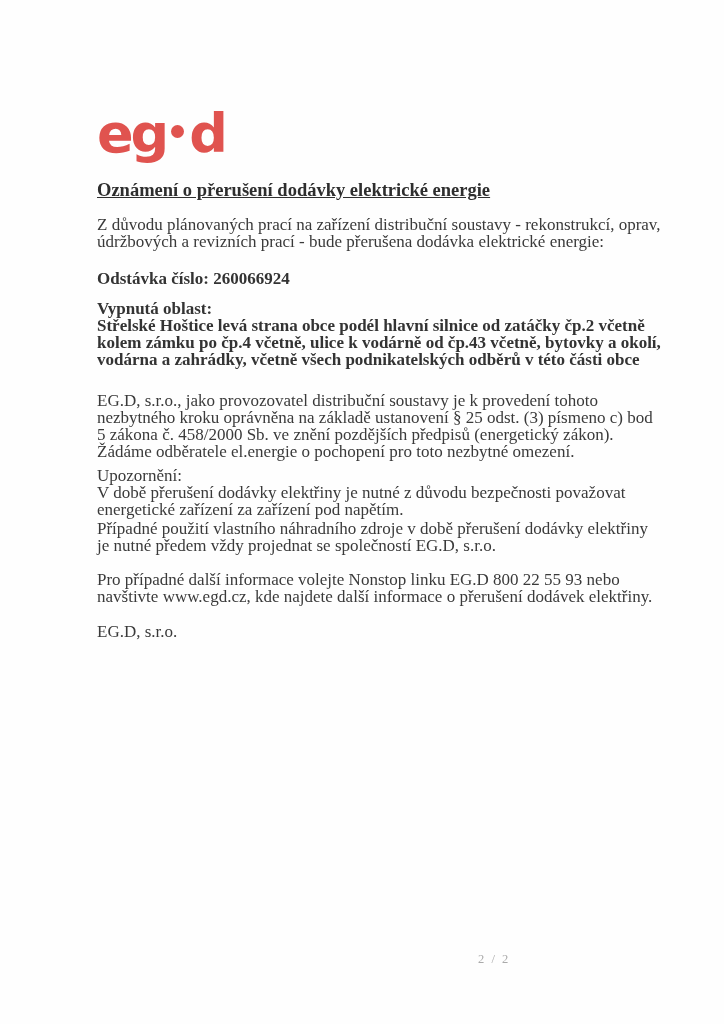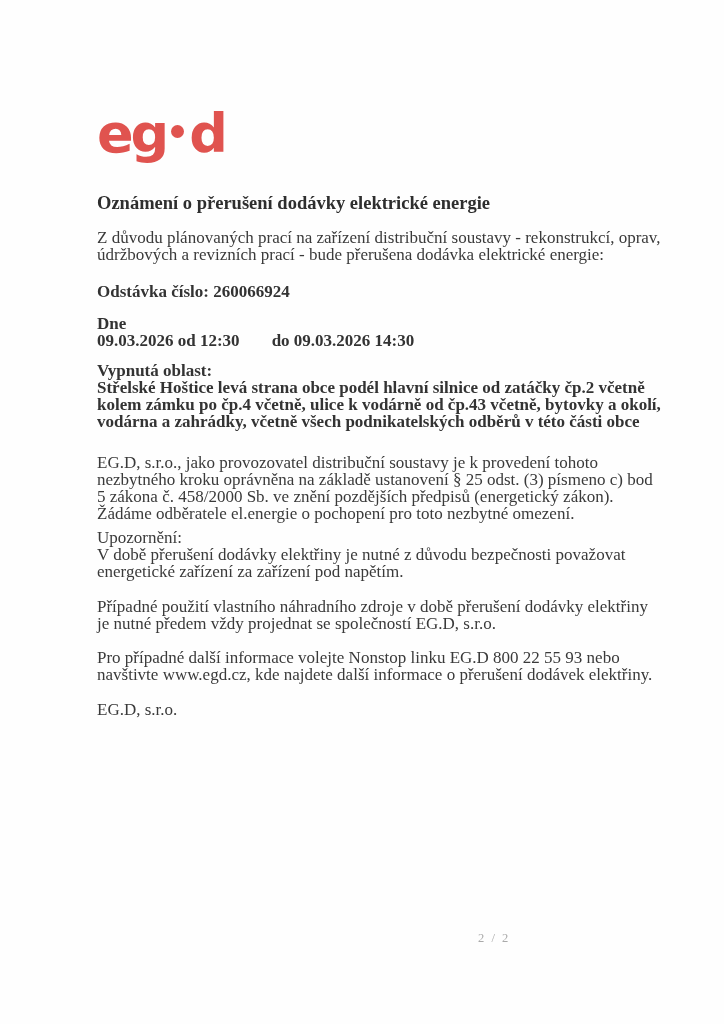--- a/index.html
+++ b/index.html
@@ -34,48 +34,49 @@
   .logo .logo-dot {
     display: inline-block;
     width: 13px; height: 13px;
     border-radius: 50%;
     background: #e0534f;
     margin: 0 5px;
     vertical-align: 14px;
   }
   
   .doc-title {
-    margin-top: 26px;
+    margin-top: 13px;
     font-size: 18.5px;
     line-height: 24px;
     font-weight: bold;
     color: #2e2e2e;
+    text-decoration: underline;
   }
   
   .para {
     font-size: 17px;
     line-height: 17px;
     color: #3a3a3a;
   }
   .bold { font-weight: bold; color: #333333; }
   .intro        { margin-top: 14px; }
   .outage       { margin-top: 20px; }
   .dates        { margin-top: 15px; }
   .date-to      { margin-left: 32px; }
   .area         { margin-top: 13px; }
   .legal        { margin-top: 24px; }
   .warning      { margin-top: 7px; }
-  .backup       { margin-top: 18px; }
+  .backup       { margin-top: 2px; }
   .contact      { margin-top: 17px; }
   .thanks       { margin-top: 16px; }
   .signature    { margin-top: 18px; }
   
   .page-number {
     position: absolute;
-    left: 478px; top: 931px;
+    left: 478px; top: 952px;
     font-size: 12.5px;
     color: #aaaaaa;
     letter-spacing: 2px;
     font-family: "Liberation Serif", serif;
   }
 </style>
 </head>
 <body>
 
 <div class="page">
@@ -87,26 +88,20 @@
 
     <h1 class="doc-title">Oznámení o přerušení dodávky elektrické energie</h1>
 
     <p class="para intro">Z důvodu plánovaných prací na zařízení distribuční soustavy - rekonstrukcí, oprav, údržbových a revizních prací - bude přerušena dodávka elektrické energie:</p>
 
     <p class="para outage">
       <span class="bold">Odstávka číslo:</span>
       <span class="bold">260066924</span>
     </p>
 
-    <div class="para dates">
-      <div class="bold">Dne</div>
-      <div>
-        <span class="bold">09.03.2026 od 12:30</span><span class="bold date-to">do 09.03.2026 14:30</span>
-      </div>
-    </div>
 
     <div class="para area">
       <div class="bold">Vypnutá oblast:</div>
       <div class="bold">Střelské Hoštice levá strana obce podél hlavní silnice od zatáčky čp.2 včetně kolem zámku po čp.4 včetně, ulice k vodárně od čp.43 včetně, bytovky a okolí, vodárna a zahrádky, včetně všech podnikatelských odběrů v této části obce</div>
     </div>
 
     <p class="para legal">EG.D, s.r.o., jako provozovatel distribuční soustavy je k provedení tohoto nezbytného kroku oprávněna na základě ustanovení § 25 odst. (3) písmeno c) bod 5 zákona č. 458/2000 Sb. ve znění pozdějších předpisů (energetický zákon). Žádáme odběratele el.energie o pochopení pro toto nezbytné omezení.</p>
 
     <div class="para warning">
       <div>Upozornění:</div>

